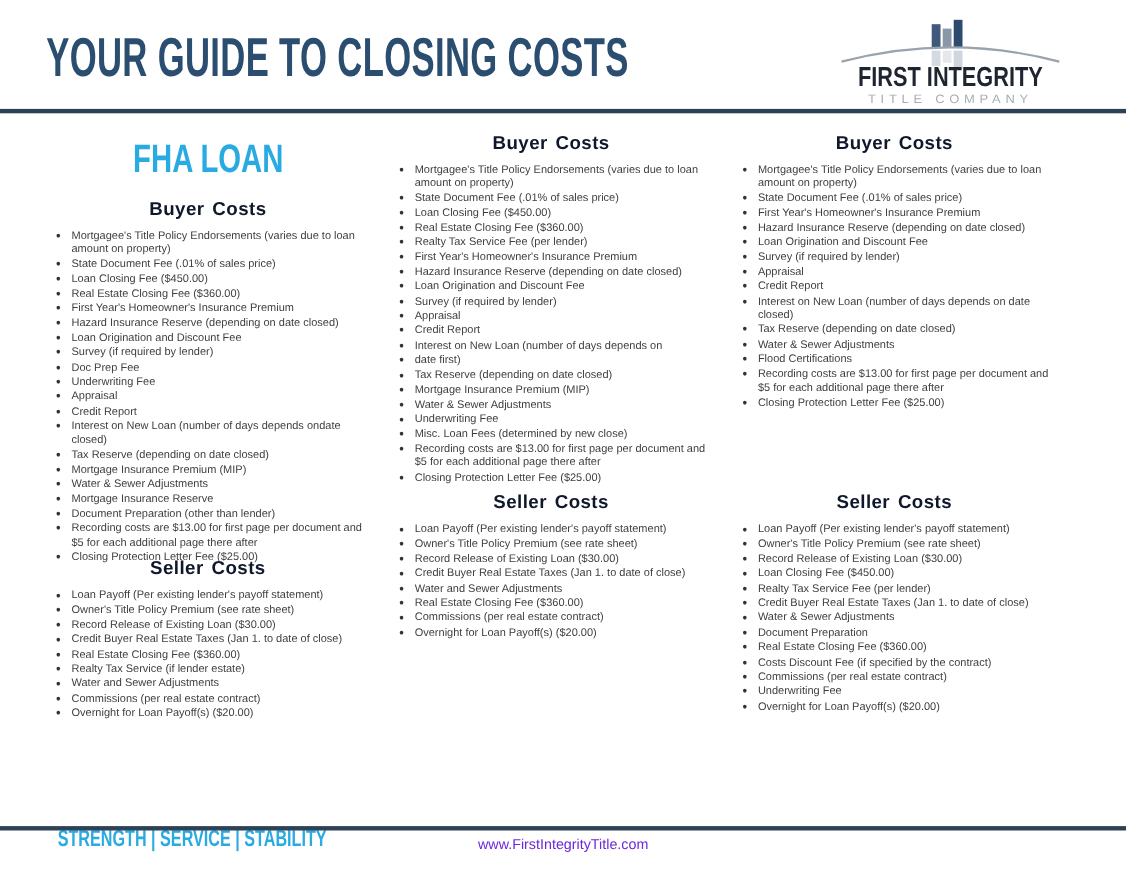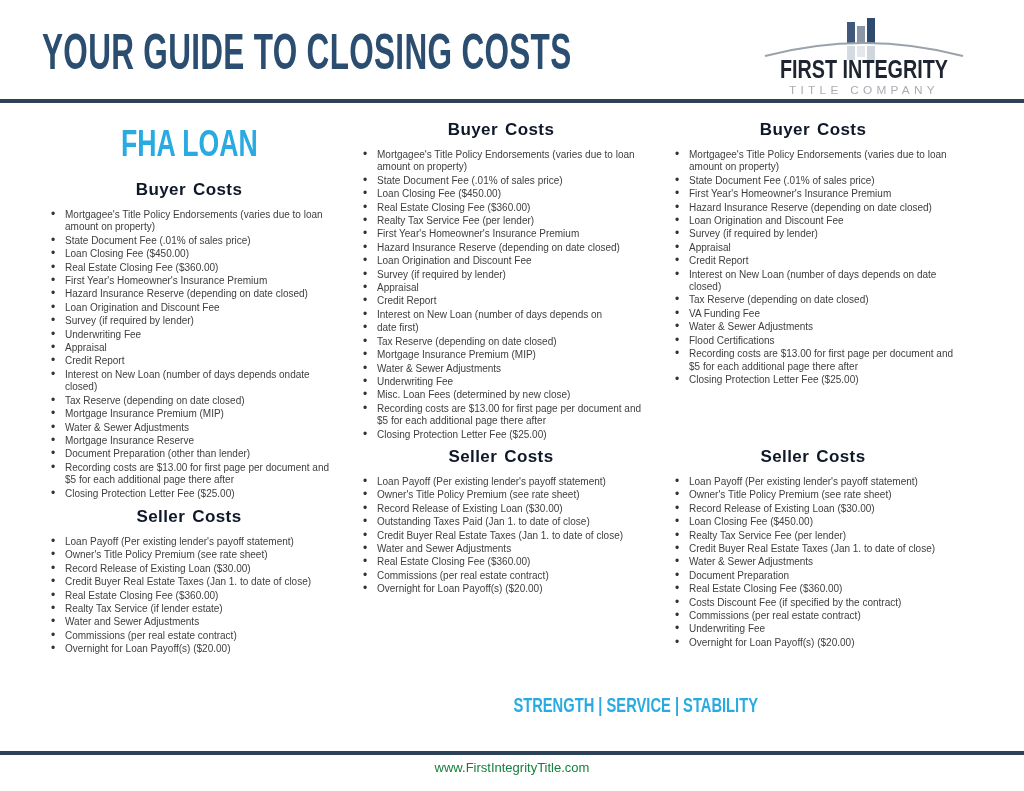--- a/index.html
+++ b/index.html
@@ -43,34 +43,34 @@
   .cost-list{
     margin:0;padding:0 0 0 12px;list-style:none;
     font-size:10px;line-height:12.4px;color:#3E3E3E;
   }
   .cost-list li{position:relative;padding-left:14px;margin:0 0 1px 0;}
   .cost-list li::before{
     content:"\2022";position:absolute;left:0;top:-1px;
     font-size:12px;color:#333333;
   }
   
-  .tagline-wrap{position:absolute;left:0;top:692px;width:810px;text-align:right;}
+  .tagline-wrap{position:absolute;left:0;top:750px;width:810px;text-align:left;}
   .tagline{
     display:inline-block;margin:0;
     font-size:21px;font-weight:bold;line-height:1.2;
     color:#29ABE2;white-space:nowrap;
     transform:scaleX(0.70);transform-origin:center;
   }
   .footer-divider{
     position:absolute;left:0;top:751px;width:1024px;height:4px;
     background:#2D4157;
   }
   .website{
     position:absolute;left:0;top:760px;width:1024px;
-    text-align:center;font-size:13px;color:#15803d;margin:0;
+    text-align:center;font-size:13px;color:#6d28d9;margin:0;
   }
 </style>
 </head>
 <body>
 
 <div class="page">
 
   <h1 class="page-title">YOUR GUIDE TO CLOSING COSTS</h1>
 
   <svg class="logo" viewBox="0 0 210 94" xmlns="http://www.w3.org/2000/svg">
@@ -101,20 +101,21 @@
         <h3 class="costs-heading">Buyer Costs</h3>
         <ul class="cost-list">
             <li>Mortgagee's Title Policy Endorsements (varies due to loan amount on property)</li>
             <li>State Document Fee (.01% of sales price)</li>
             <li>Loan Closing Fee ($450.00)</li>
             <li>Real Estate Closing Fee ($360.00)</li>
             <li>First Year's Homeowner's Insurance Premium</li>
             <li>Hazard Insurance Reserve (depending on date closed)</li>
             <li>Loan Origination and Discount Fee</li>
             <li>Survey (if required by lender)</li>
+            <li>Doc Prep Fee</li>
             <li>Underwriting Fee</li>
             <li>Appraisal</li>
             <li>Credit Report</li>
             <li>Interest on New Loan (number of days depends ondate closed)</li>
             <li>Tax Reserve (depending on date closed)</li>
             <li>Mortgage Insurance Premium (MIP)</li>
             <li>Water &amp; Sewer Adjustments</li>
             <li>Mortgage Insurance Reserve</li>
             <li>Document Preparation (other than lender)</li>
             <li>Recording costs are $13.00 for first page per document and $5 for each additional page there after</li>
@@ -162,21 +163,20 @@
             <li>Recording costs are $13.00 for first page per document and $5 for each additional page there after</li>
             <li>Closing Protection Letter Fee ($25.00)</li>
           </ul>
       </div>
       <div class="costs seller">
         <h3 class="costs-heading">Seller Costs</h3>
         <ul class="cost-list">
             <li>Loan Payoff (Per existing lender's payoff statement)</li>
             <li>Owner's Title Policy Premium (see rate sheet)</li>
             <li>Record Release of Existing Loan ($30.00)</li>
-            <li>Outstanding Taxes Paid (Jan 1. to date of close)</li>
             <li>Credit Buyer Real Estate Taxes (Jan 1. to date of close)</li>
             <li>Water and Sewer Adjustments</li>
             <li>Real Estate Closing Fee ($360.00)</li>
             <li>Commissions (per real estate contract)</li>
             <li>Overnight for Loan Payoff(s) ($20.00)</li>
           </ul>
       </div>
     </section>
 
     <section class="column">
@@ -186,21 +186,20 @@
             <li>Mortgagee's Title Policy Endorsements (varies due to loan amount on property)</li>
             <li>State Document Fee (.01% of sales price)</li>
             <li>First Year's Homeowner's Insurance Premium</li>
             <li>Hazard Insurance Reserve (depending on date closed)</li>
             <li>Loan Origination and Discount Fee</li>
             <li>Survey (if required by lender)</li>
             <li>Appraisal</li>
             <li>Credit Report</li>
             <li>Interest on New Loan (number of days depends on date closed)</li>
             <li>Tax Reserve (depending on date closed)</li>
-            <li>VA Funding Fee</li>
             <li>Water &amp; Sewer Adjustments</li>
             <li>Flood Certifications</li>
             <li>Recording costs are $13.00 for first page per document and $5 for each additional page there after</li>
             <li>Closing Protection Letter Fee ($25.00)</li>
           </ul>
       </div>
       <div class="costs seller">
         <h3 class="costs-heading">Seller Costs</h3>
         <ul class="cost-list">
             <li>Loan Payoff (Per existing lender's payoff statement)</li>

